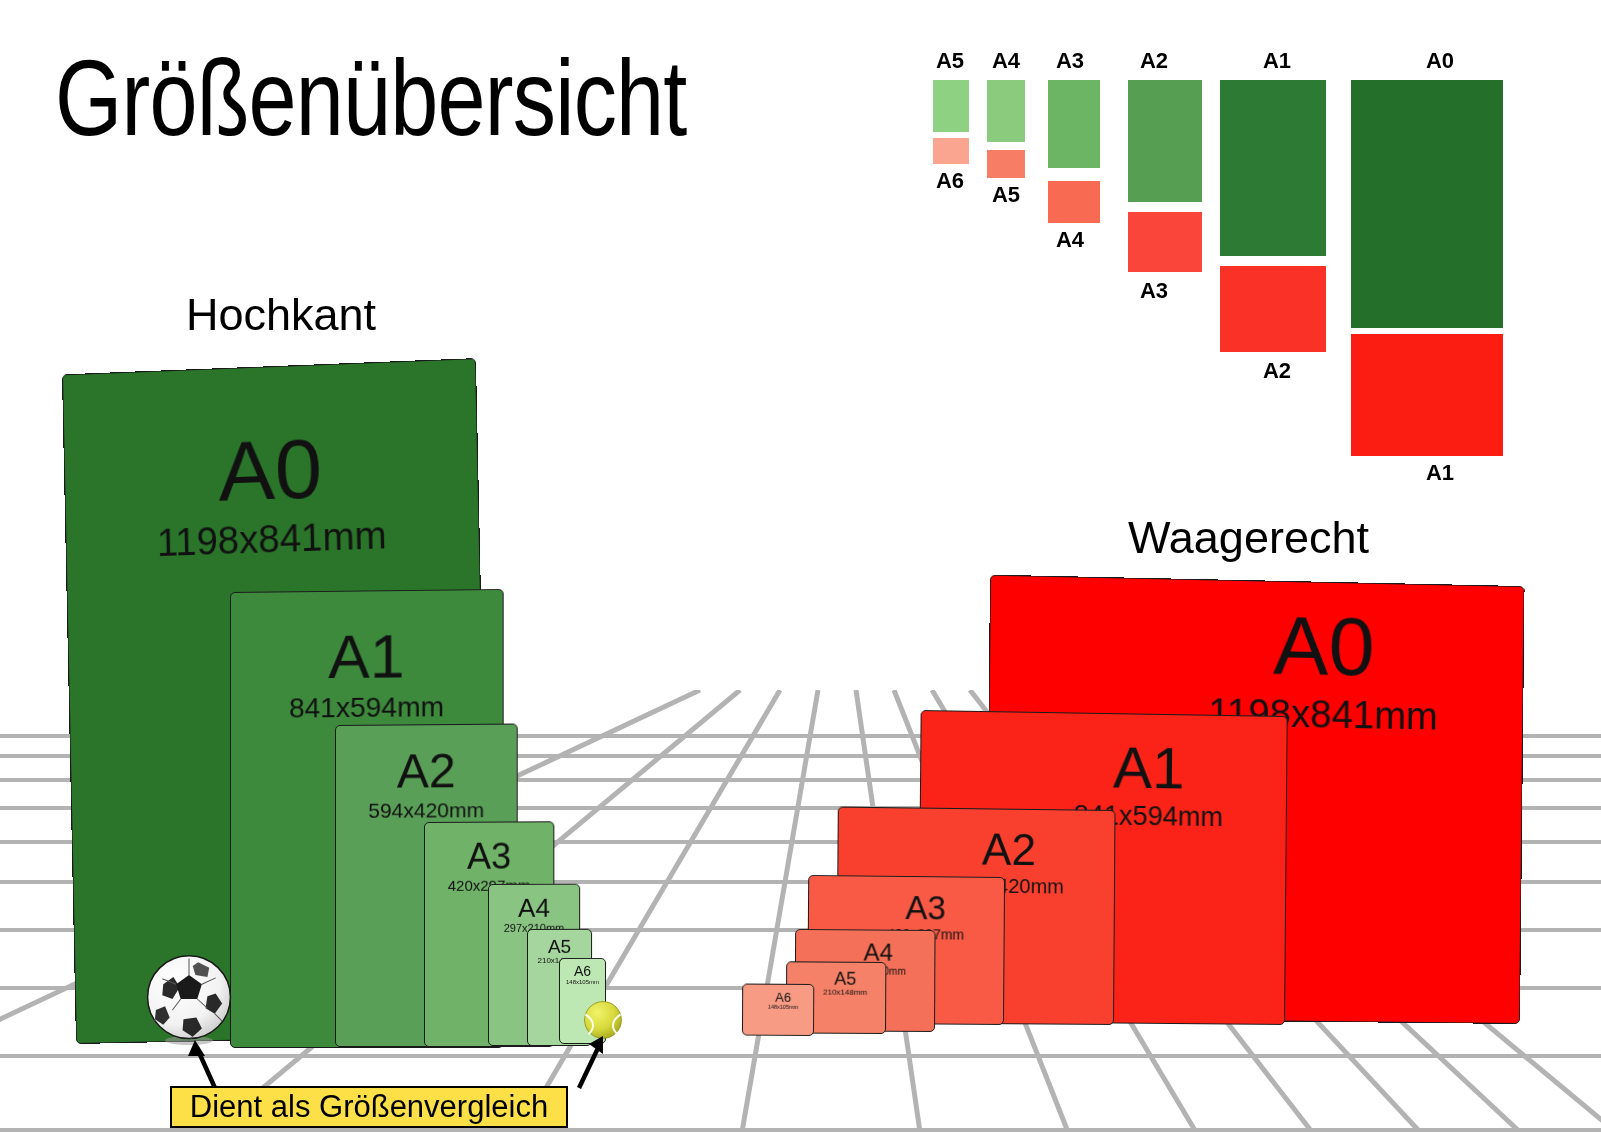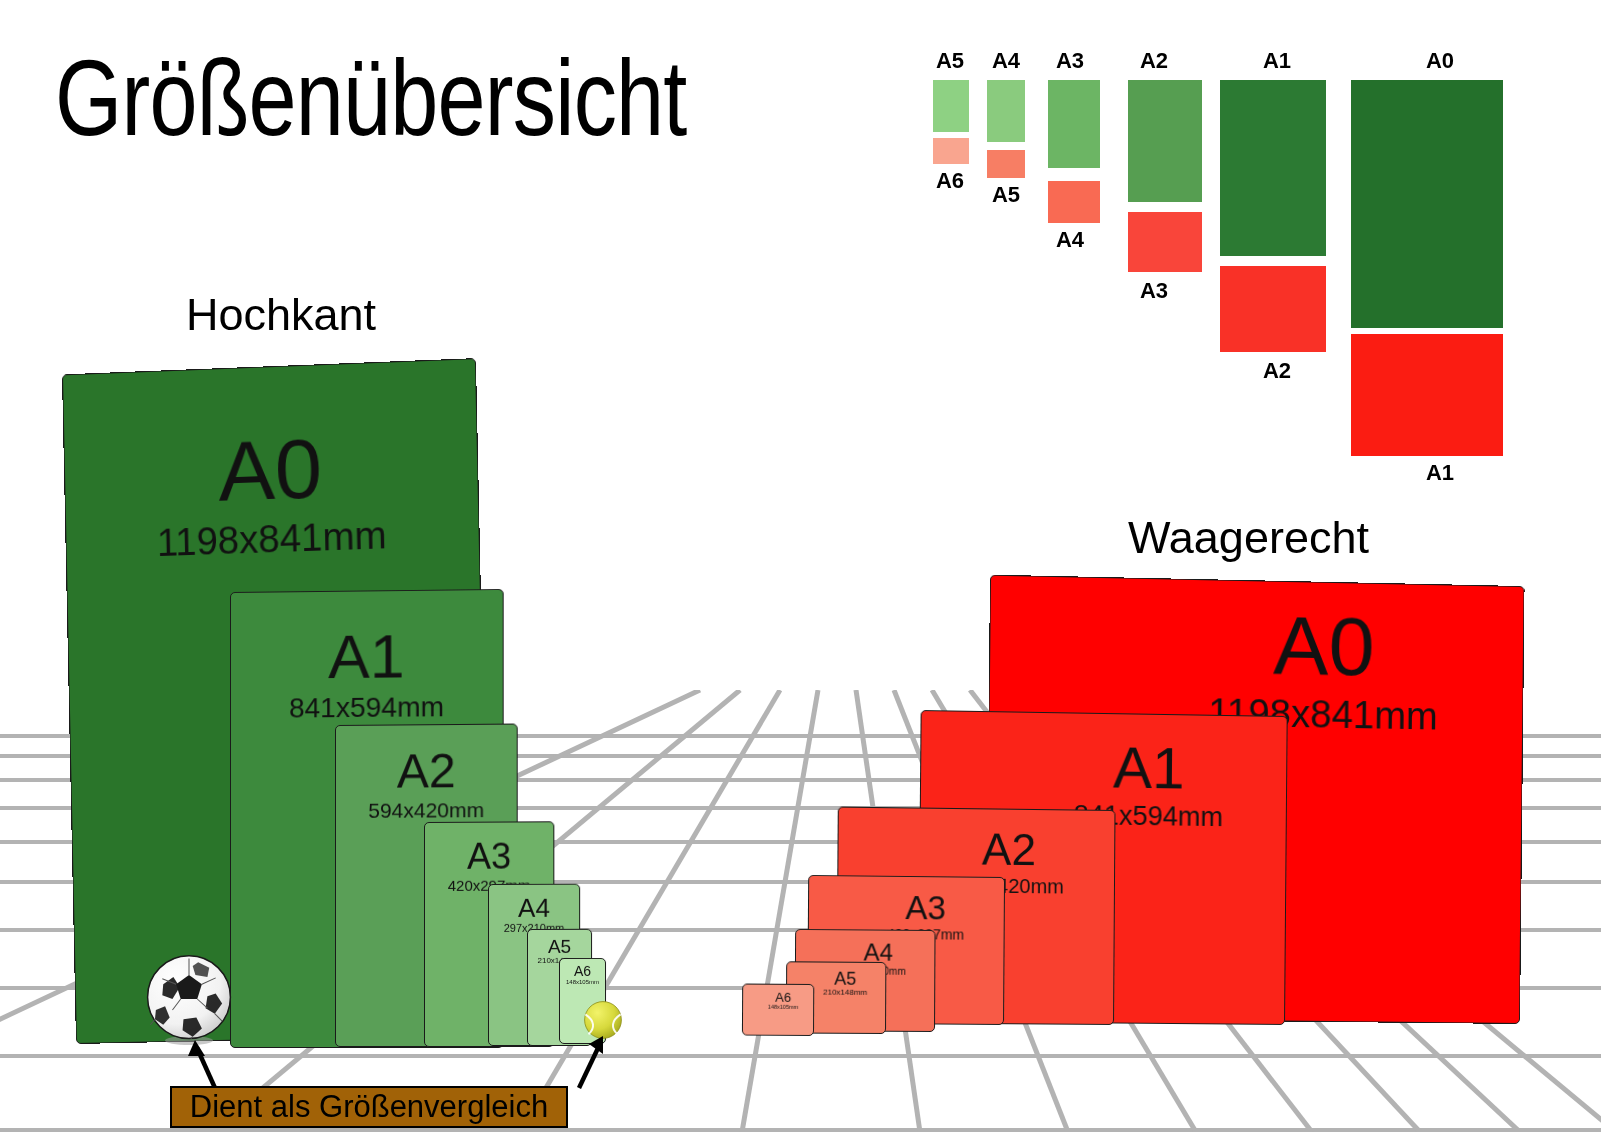--- a/index.html
+++ b/index.html
@@ -48,21 +48,21 @@
   .lg-col{position:absolute;}
   .lg-rect{position:absolute;}
   .lg-lab{
     position:absolute;text-align:center;color:#000;font-weight:bold;
     font-size:22px;font-family:"Liberation Sans",sans-serif;white-space:nowrap;
   }
 
   
   #callout{
     position:absolute;left:170px;top:1086px;width:398px;height:42px;
-    border:2.5px solid #000;background:#a16207;box-sizing:border-box;
+    border:2.5px solid #000;background:#fde047;box-sizing:border-box;
   }
   #callout span{
     display:block;text-align:center;font-size:31px;line-height:38px;color:#000;
     font-family:"Liberation Sans",sans-serif;white-space:nowrap;
   }
   .arrow{position:absolute;}
 
   .ball{position:absolute;}
 </style>
 </head>

